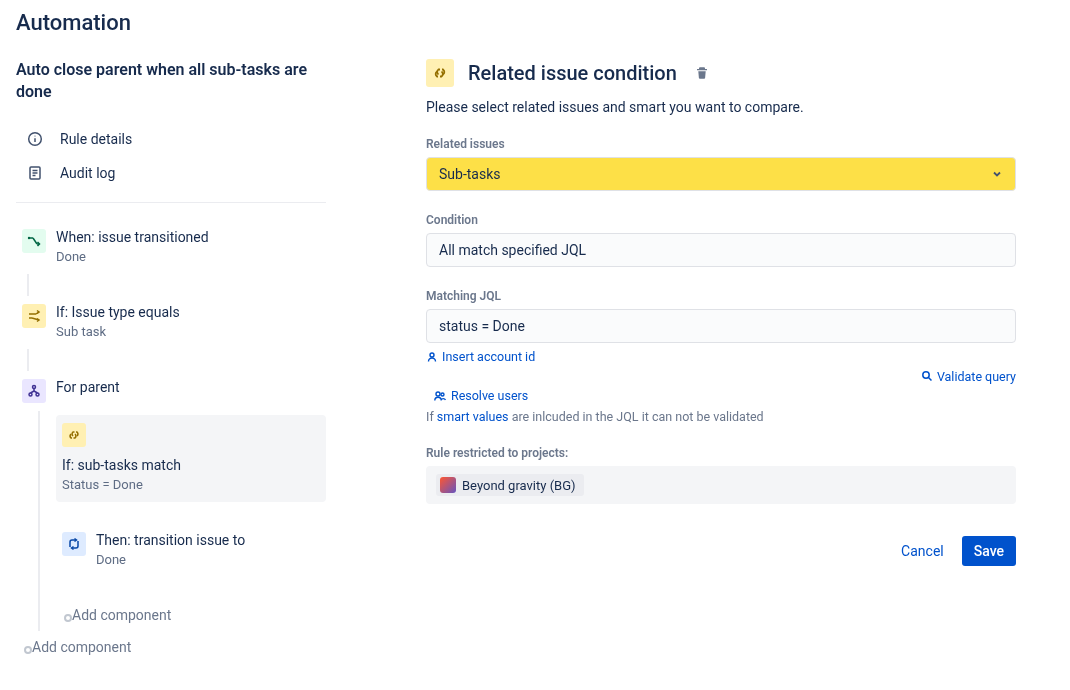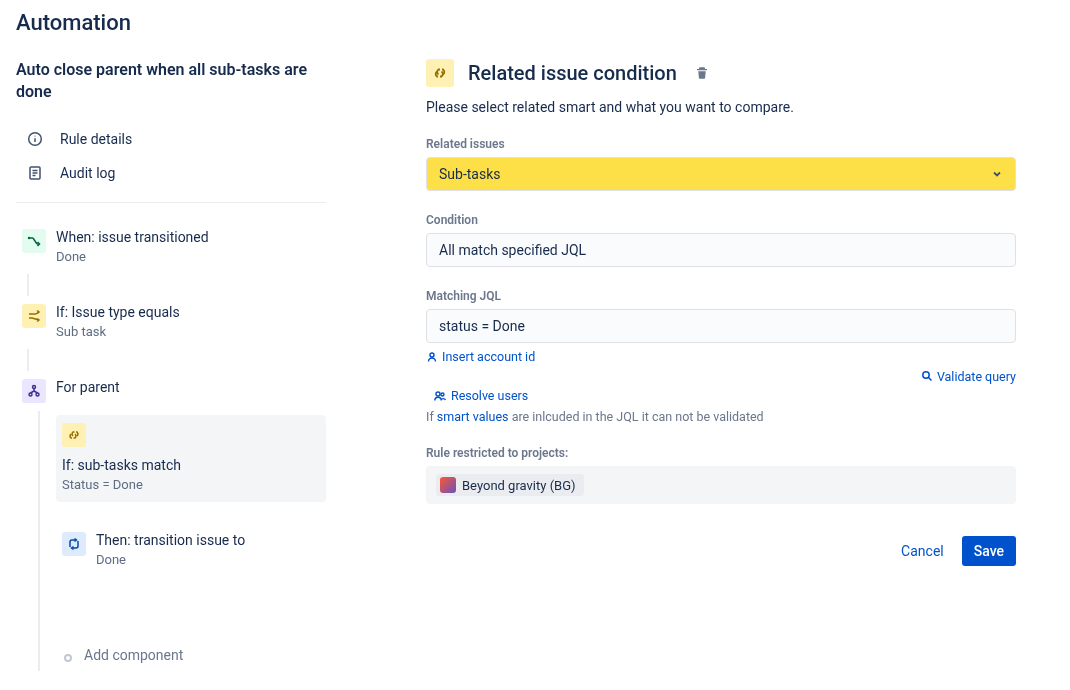--- a/index.html
+++ b/index.html
@@ -54,21 +54,21 @@
     background: #F4F5F7; border-radius: 4px; flex-direction: column;
   }
   .step-gap { height: 22px; position: relative; }
   .step-gap.line::before {
     content:""; position:absolute; left:11px; top:0; bottom:0; border-left:2px solid #ebecf0;
   }
   .dot {
     width: 8px; height: 8px; border: 2px solid #C1C7D0; border-radius: 50%;
     background:#fff; margin: 6px 0 0 8px; flex-shrink:0;
   }
-  .add-comp { display:flex; align-items:center; gap:12px; padding: 8px 0; margin-top: 40px; }
+  .add-comp { display:flex; align-items:center; gap:0; padding: 8px 0; }
   .add-label { font-size: 14px; color:#6B778C; }
 
   
   .panel-header { display:flex; align-items:center; gap:14px; margin-bottom: 2px; }
   .panel-icon {
     width: 28px; height: 28px; border-radius: 3px;
     display: inline-flex; align-items:center; justify-content:center;
     background:#FFF0B3; color:#946F00;
   }
   .panel-title { font-size: 20px; font-weight: 500; color:#172B4D; }
@@ -257,21 +257,21 @@
             <path d="M10 4.5 L11 4.5 A3 3 0 0 1 11 9.5 M6 11.5 L5 11.5 A3 3 0 0 1 5 6.5"></path>
           </svg>
         </span>
         <span class="panel-title">Related issue condition</span>
         <span class="trash">
           <svg width="14" height="14" viewBox="0 0 14 14" fill="currentColor">
               <path d="M4 3 L4 2.2 A1 1 0 0 1 5 1.2 L9 1.2 A1 1 0 0 1 10 2.2 L10 3 L12 3 L12 4.2 L2 4.2 L2 3 Z M3.3 5.2 L10.7 5.2 L10.1 12 A1 1 0 0 1 9.1 12.8 L4.9 12.8 A1 1 0 0 1 3.9 12 Z"></path>
             </svg>
         </span>
       </div>
-      <p class="panel-desc">Please select related smart and what you want to compare.</p>
+      <p class="panel-desc">Please select related issues and smart you want to compare.</p>
 
       <div class="field-block">
         <div class="field-label">Related issues</div>
         <div class="select">
           <span>Sub-tasks</span>
           <span class="chev">
             <svg width="12" height="12" viewBox="0 0 12 12" fill="none" stroke="currentColor" stroke-width="1.8">
                 <path d="M3 4.5 L6 7.5 L9 4.5"></path>
               </svg>
           </span>

